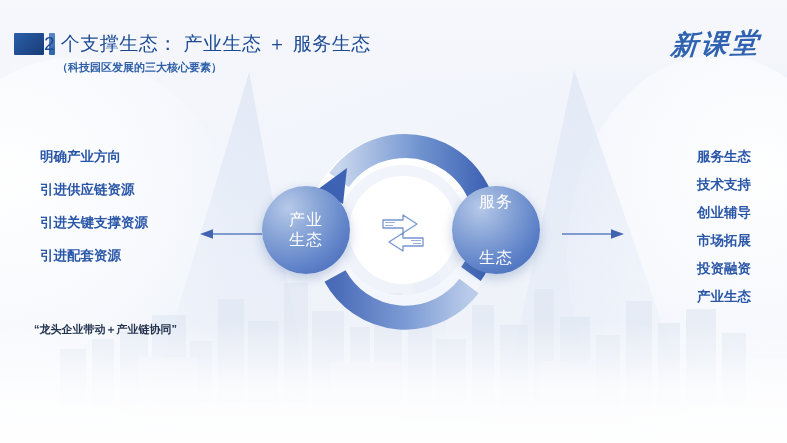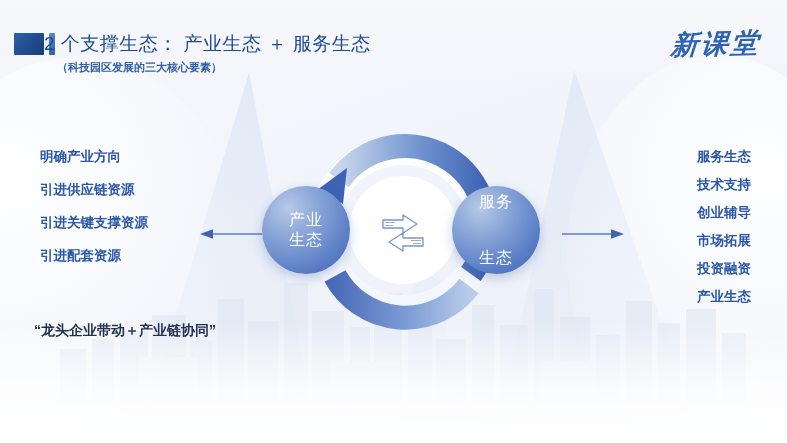--- a/index.html
+++ b/index.html
@@ -93,21 +93,21 @@
   .list-right .list-item{margin-bottom:10px;}
 
   
   .conn{position:absolute;height:10px;}
   .conn-left{left:200px;top:229px;width:62px;}
   .conn-right{left:562px;top:229px;width:62px;}
   .conn svg{display:block;}
 
   
   .caption{
-    position:absolute;font-size:14px;font-weight:bold;color:#24334d;white-space:nowrap;
+    position:absolute;font-size:11px;font-weight:bold;color:#24334d;white-space:nowrap;
   }
   .cap-left{left:34px;top:322px;}
   .cap-right{right:28px;top:322px;}
 
   
   .diagram{position:absolute;left:243px;top:128px;width:320px;height:205px;}
   .diagram svg{display:block;}
 
   .node{
     position:absolute;width:88px;height:88px;border-radius:50%;

